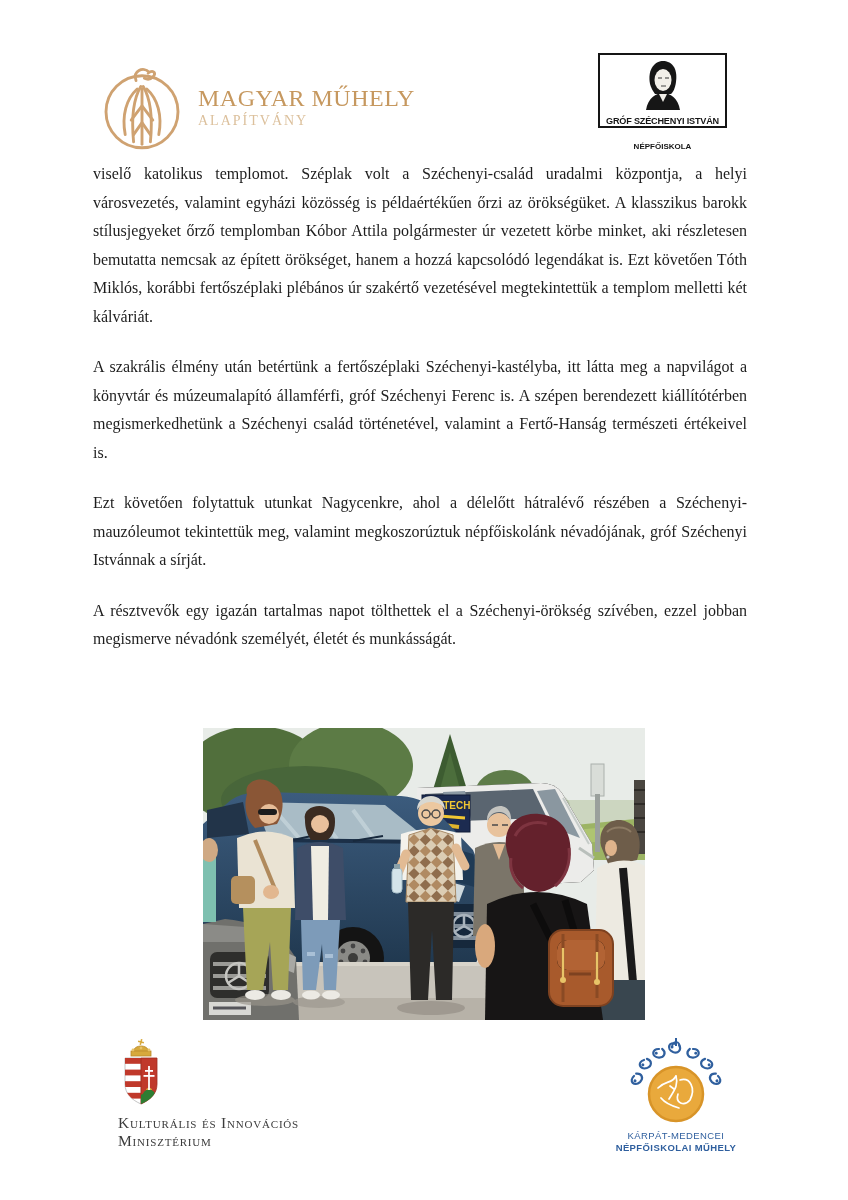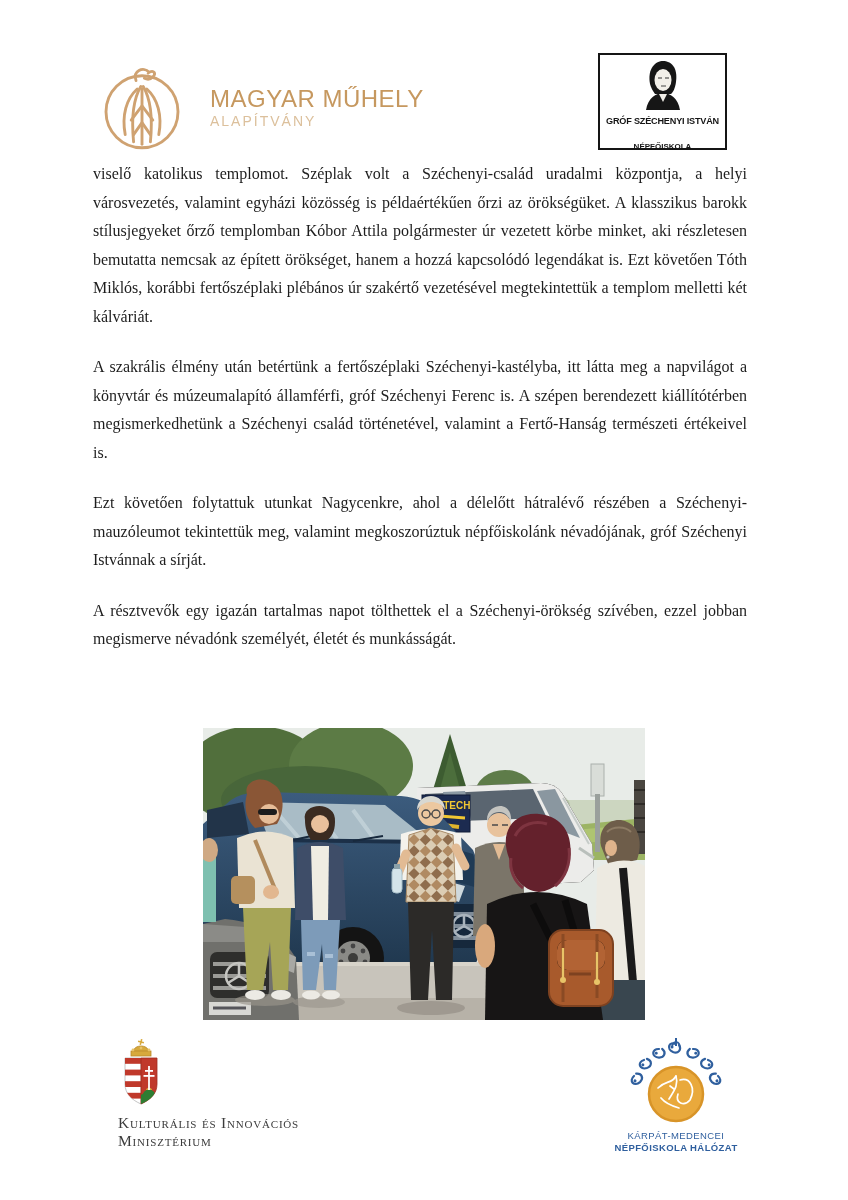--- a/index.html
+++ b/index.html
@@ -2,25 +2,25 @@
 <html lang="hu"><head>
 <meta charset="utf-8">
 <style>
   html,body{margin:0;padding:0;background:#ffffff;}
   .page{position:relative;width:848px;height:1200px;margin:0 auto;background:#ffffff;overflow:hidden;
         font-family:"Liberation Serif",serif;color:#1c1c1c;}
 
   
   .mm-logo{position:absolute;left:100px;top:62px;display:flex;align-items:center;}
   .mm-emblem{width:84px;height:90px;}
-  .mm-text{margin-left:26px;font-family:Liberation Sans, sans-serif;line-height:1.05;}
+  .mm-text{margin-left:14px;font-family:Liberation Serif, serif;line-height:1.05;}
   .mm-title{font-size:24px;letter-spacing:.5px;color:#c6985f;font-weight:500;}
   .mm-subtitle{font-size:14px;letter-spacing:2px;color:#dcc09c;font-weight:400;margin-top:3px;}
 
-  .sz-box{position:absolute;left:598px;top:53px;width:129px;height:97px;border:2px solid #151515;
+  .sz-box{position:absolute;left:598px;top:53px;width:129px;height:75px;border:2px solid #151515;
           background:#fff;box-sizing:border-box;text-align:center;font-family:"Liberation Sans",sans-serif;}
   .sz-portrait{width:46px;height:52px;margin-top:3px;}
   .sz-line1{font-size:9.5px;font-weight:700;letter-spacing:-.2px;color:#151515;margin-top:1px;transform:scaleX(.96);}
   .sz-line2{font-size:8px;font-weight:700;color:#151515;margin-top:16px;}
 
   
   .body-text{position:absolute;left:93px;top:160px;width:654px;font-size:16px;line-height:28.5px;
              text-align:justify;color:#1d1d1d;}
   .body-text p{margin:0 0 22px 0;}
 
@@ -319,16 +319,16 @@
       <circle cx="50" cy="58" r="27" fill="#e9a93c" stroke="#d89428" stroke-width="2.5"></circle>
       <g fill="none" stroke="#ffffff" stroke-width="1.7" stroke-linecap="round">
         <path d="M32,52 C40,44 46,48 50,40"></path>
         <path d="M50,40 C53,50 47,56 43,63"></path>
         <path d="M54,44 C64,41 70,52 64,64 C58,71 49,67 52,58"></path>
         <path d="M35,62 C39,67 46,70 53,72"></path>
         <path d="M44,50 l4,3"></path>
       </g>
     </svg>
     <div class="kmnh-l1">KÁRPÁT-MEDENCEI</div>
-    <div class="kmnh-l2">NÉPFŐISKOLA HÁLÓZAT</div>
+    <div class="kmnh-l2">NÉPFŐISKOLAI MŰHELY</div>
   </div>
 
 </div>
 
 </body></html>

